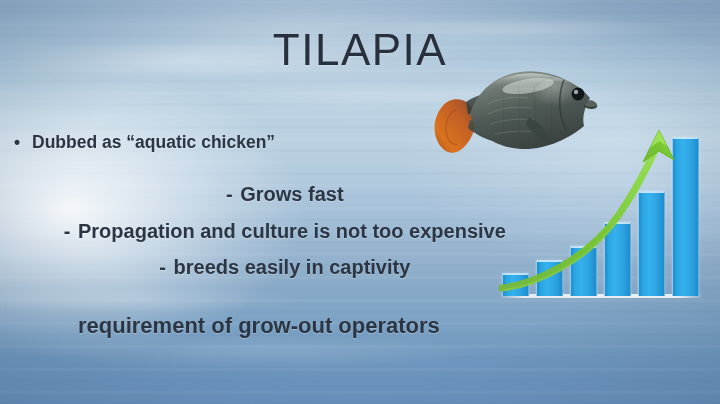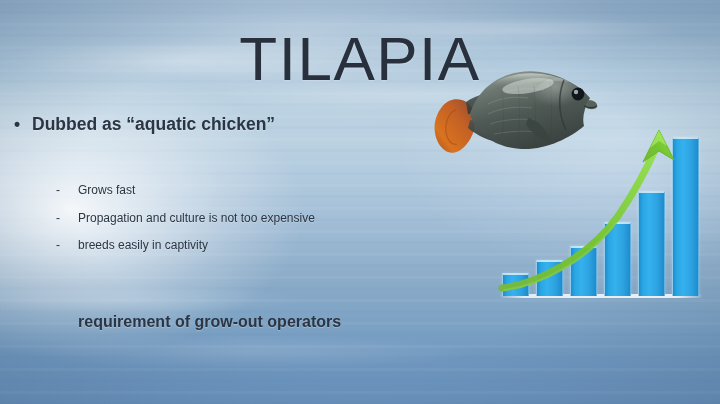--- a/index.html
+++ b/index.html
@@ -79,69 +79,70 @@
     background: radial-gradient(ellipse 520px 300px at 360px 190px,
       rgba(0,0,0,0) 55%, rgba(26,52,80,0.16) 100%);
   }
 
   
   #title {
     position: absolute;
     left: 0; right: 0;
     top: 28px;
     text-align: center;
-    font-size: 62px;
+    font-size: 44px;
     line-height: 1;
     font-weight: 400;
     letter-spacing: 1.5px;
     color: #27303c;
     text-shadow: 0 1px 2px rgba(255,255,255,0.28);
   }
 
   
   #body-text {
     position: absolute;
     left: 0; top: 0;
     color: #2b3543;
   }
   .bullet-l1 {
     position: absolute;
     left: 14px;
-    top: 114px;
+    top: 132px;
     font-size: 17.5px;
     font-weight: 700;
     white-space: nowrap;
     text-shadow: 0 1px 1px rgba(255,255,255,0.30);
   }
   .bullet-l1 .marker {
     display: inline-block;
     width: 18px;
   }
   .sub-list {
     position: absolute;
     left: 56px;
     top: 183px;
   }
   .bullet-l2 {
     position: relative;
-    font-size: 12px;
-    font-weight: 400;
+    font-size: 20px;
+    font-weight: 700;
     white-space: nowrap;
     margin-bottom: 13.5px;
     text-shadow: 0 1px 1px rgba(255,255,255,0.28);
+    text-align: center;
   }
   .bullet-l2 .marker {
     display: inline-block;
     width: 22px;
   }
   .cont-line {
     position: absolute;
     left: 78px;
     top: 313px;
-    font-size: 16px;
+    font-size: 22px;
     font-weight: 700;
     white-space: nowrap;
     text-shadow: 0 1px 1px rgba(255,255,255,0.28);
   }
 
   
   #fish {
     position: absolute;
     left: 432px;
     top: 56px;

